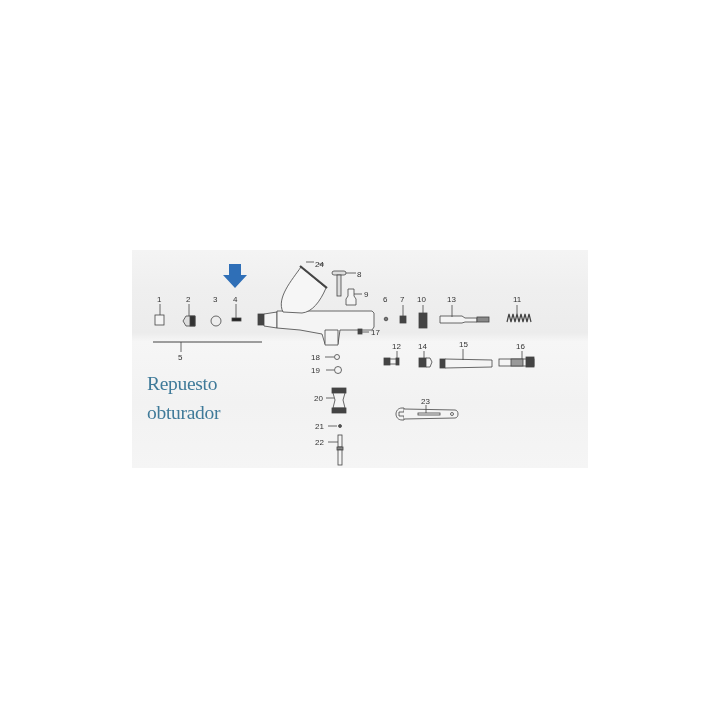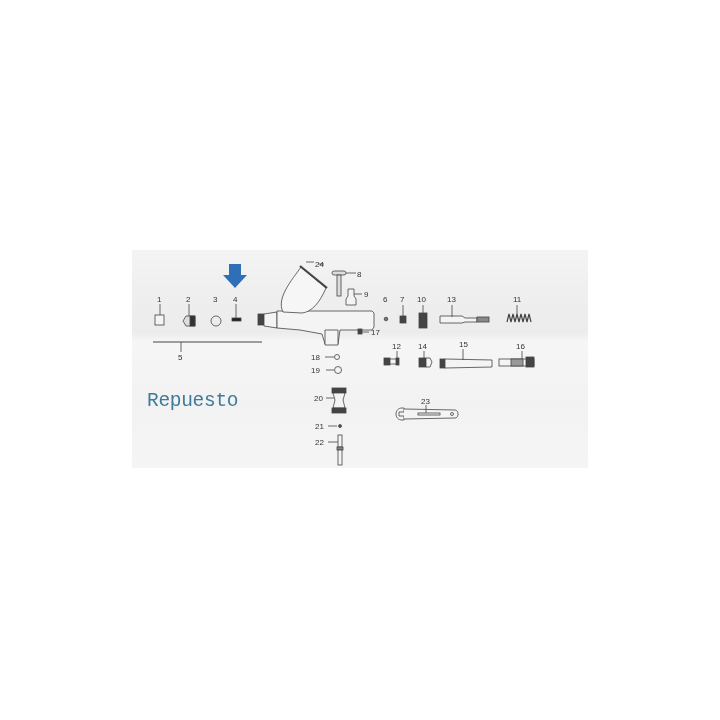--- a/index.html
+++ b/index.html
@@ -7,22 +7,22 @@
     width: 720px; height: 720px; background: #ffffff; position: relative; overflow: hidden;
     font-family: "Liberation Sans", sans-serif;
   }
   #sheet {
     position: absolute; left: 132px; top: 250px; width: 456px; height: 218px;
     background: linear-gradient(180deg, #f4f4f4 0%, #efefef 18%, #ececec 38%, #f6f6f6 42%, #f2f2f2 70%, #f5f5f5 100%);
   }
   #diagram { position: absolute; left: 0; top: 0; width: 720px; height: 720px; }
   .lbl { font-family: "Liberation Sans", sans-serif; font-size: 8px; fill: #333; }
   #caption {
-    position: absolute; left: 147px; top: 387px; width: 120px;
-    color: #3f7a99; font-family: Liberation Mono, monospace; font-size: 19.5px;
+    position: absolute; left: 147px; top: 369px; width: 120px;
+    color: #3f7a99; font-family: Liberation Serif, serif; font-size: 19.5px;
     line-height: 29px; letter-spacing: -0.3px;
   }
   #caption div { white-space: nowrap; }
 </style>
 </head>
 <body>
 
 <div id="sheet"></div>
 
 <svg id="diagram" viewBox="0 0 720 720" xmlns="http://www.w3.org/2000/svg">
@@ -186,13 +186,14 @@
       <rect x="418" y="413" width="22" height="2" fill="#f4f4f4"></rect>
       <circle cx="452" cy="414" r="1.5"></circle>
       <line x1="426" y1="405" x2="426" y2="413"></line>
       <text class="lbl" x="421" y="404" stroke="none">23</text>
     </g>
   </g>
 </svg>
 
 <div id="caption">
   <div>Repuesto</div>
+  <div>obturador</div>
 </div>
 
 </body></html>

